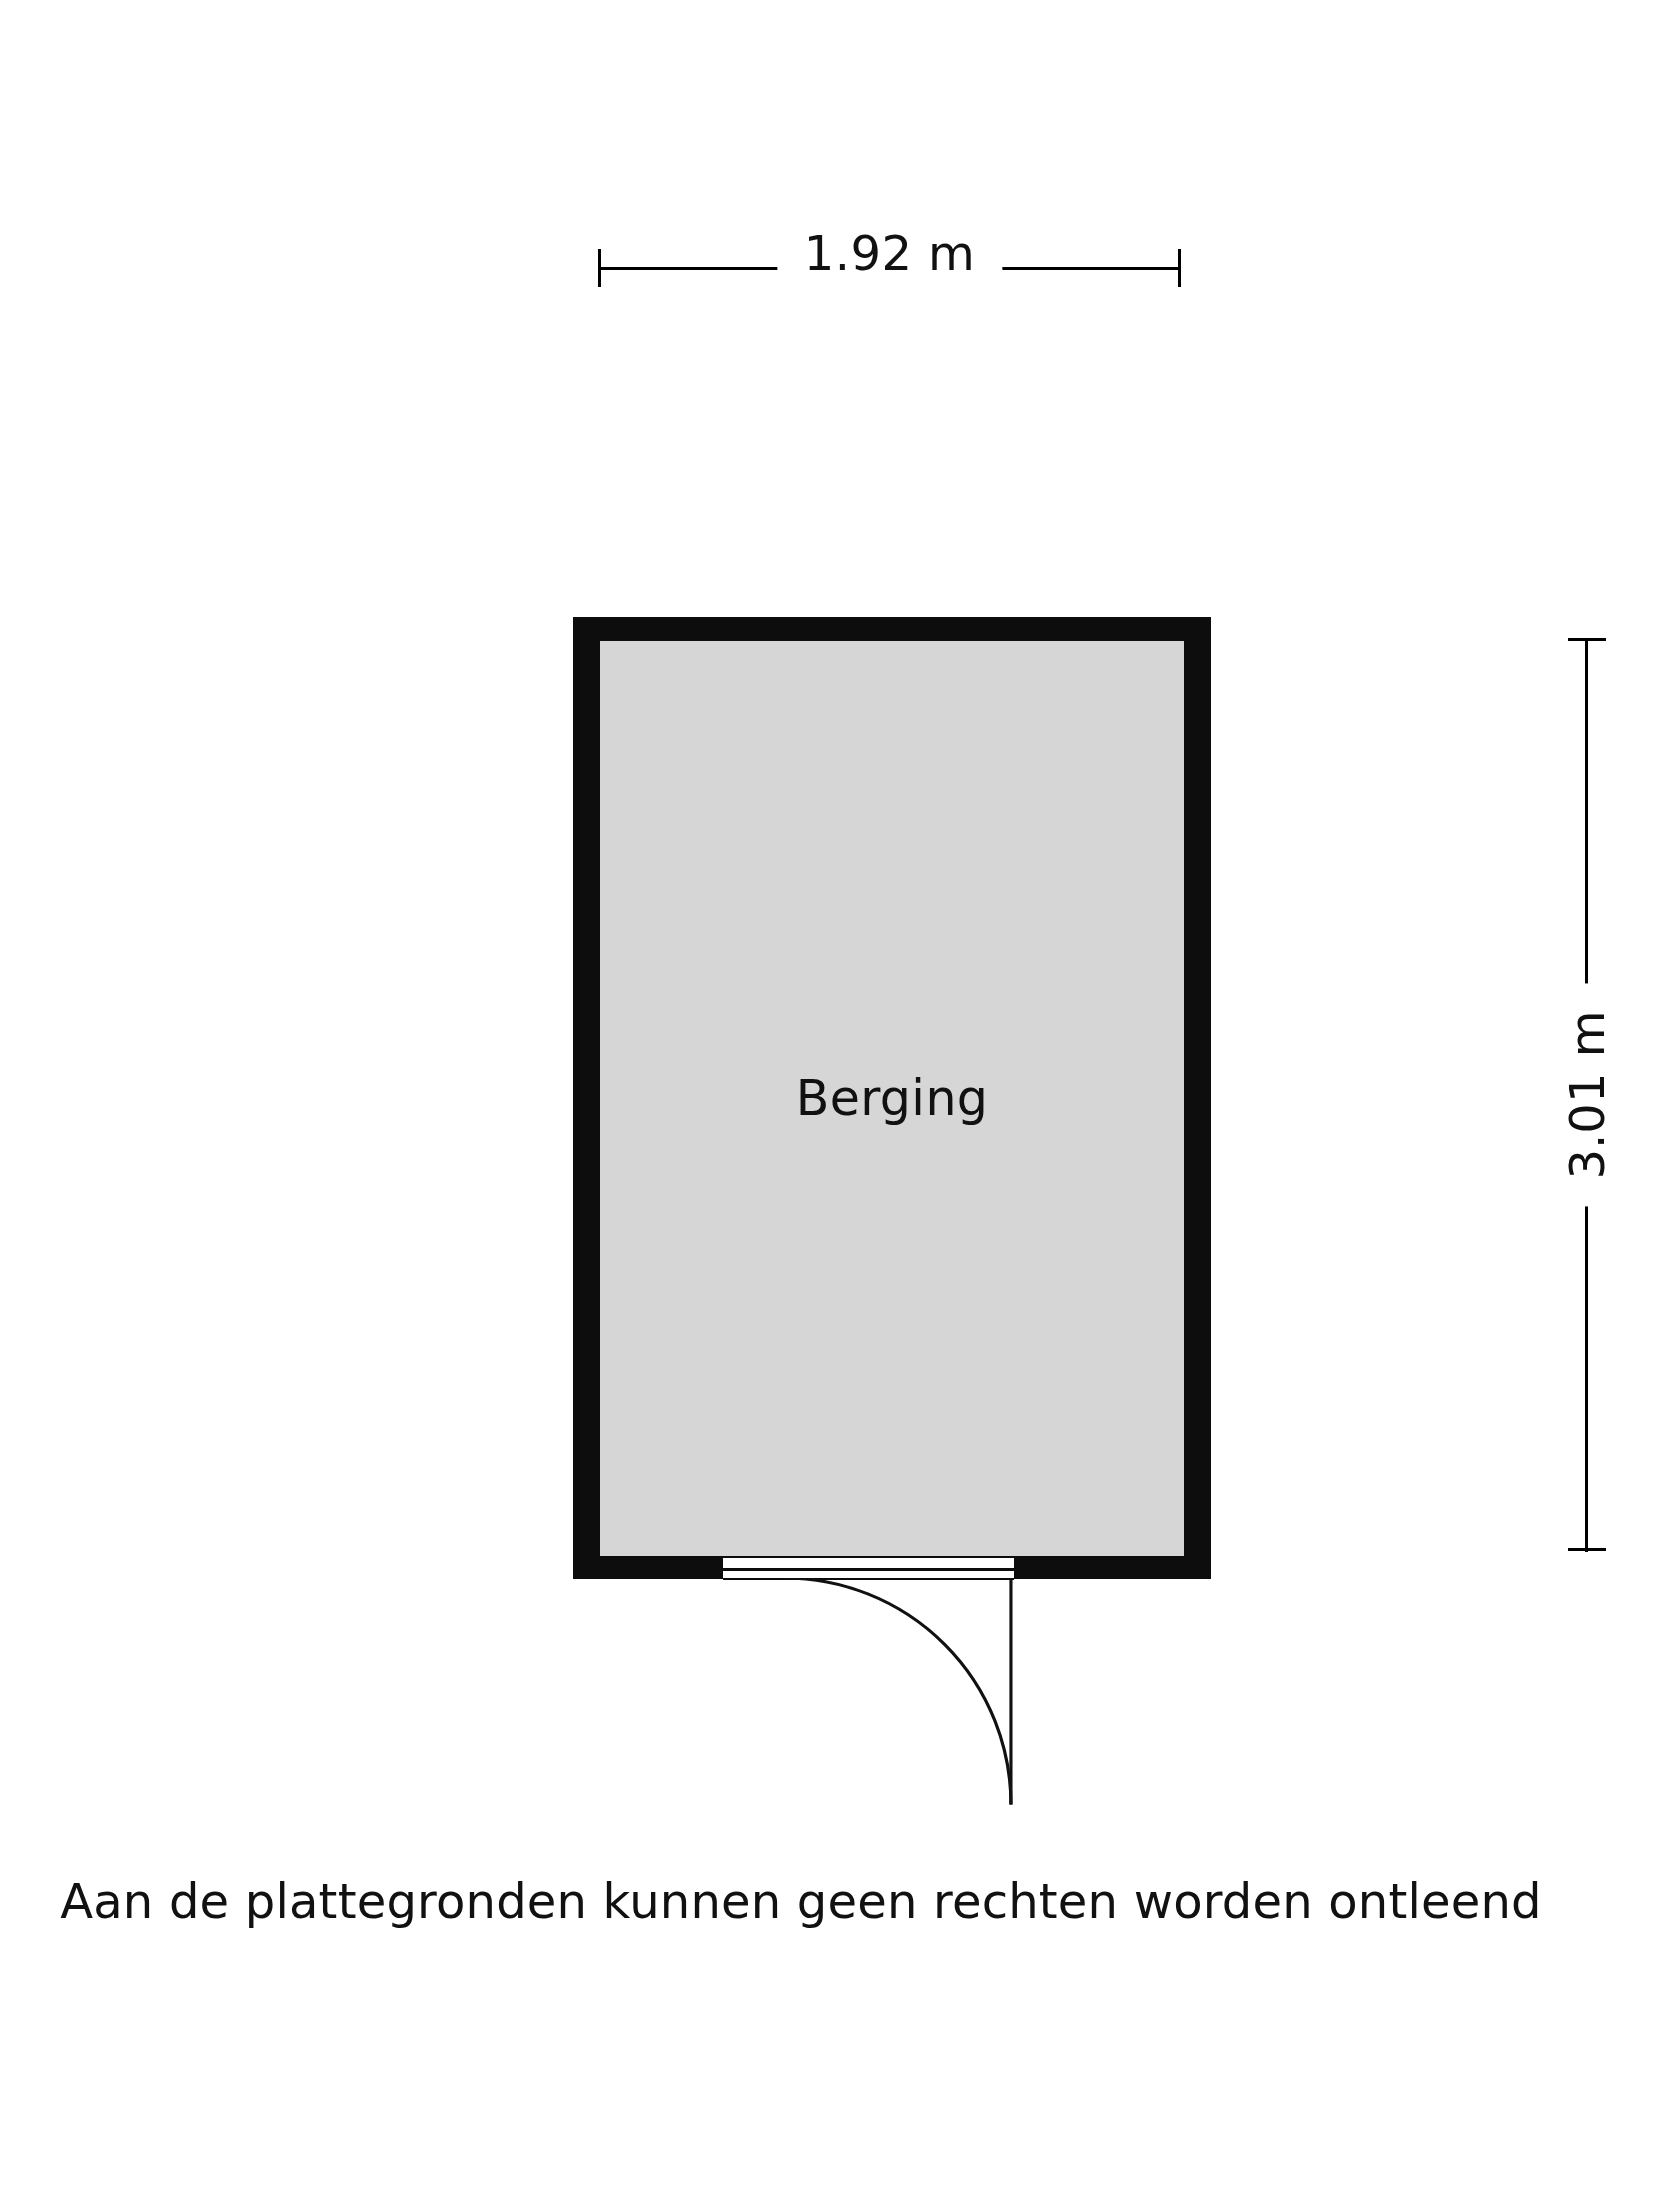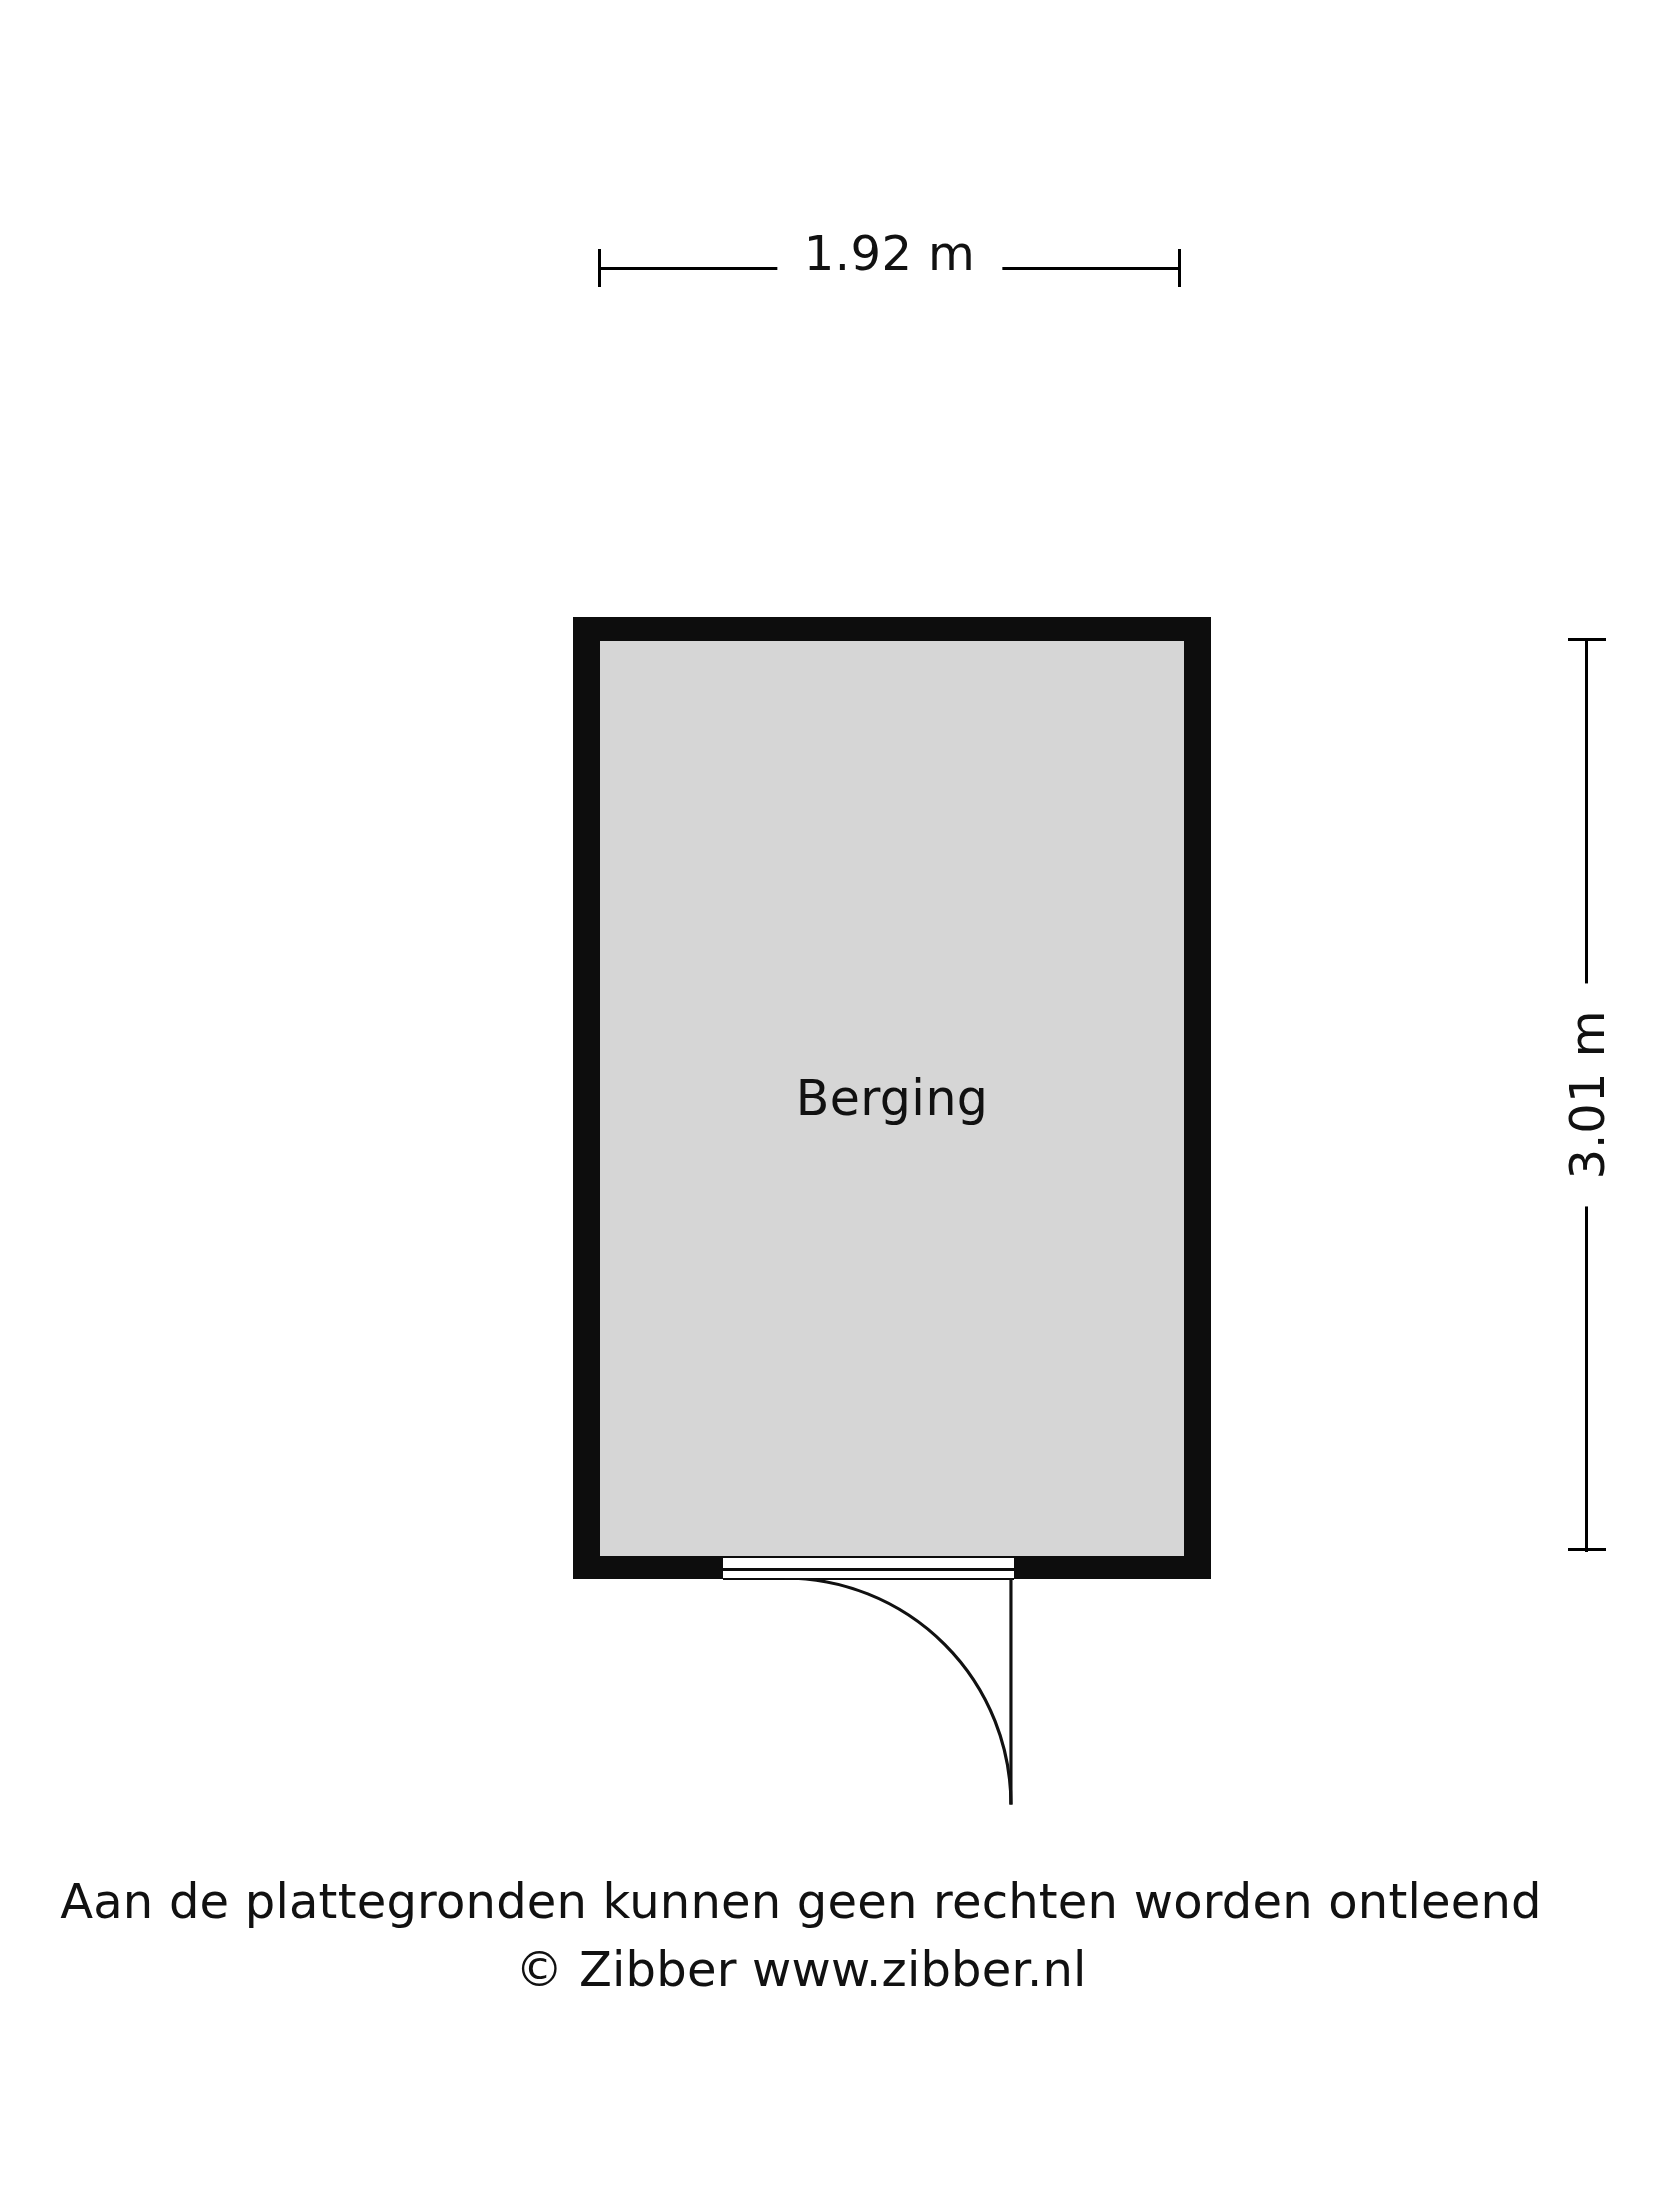--- a/index.html
+++ b/index.html
@@ -214,17 +214,16 @@
 
   <div class="door-swing">
     <svg width="299" height="236" viewBox="0 0 380 300" xmlns="http://www.w3.org/2000/svg">
       <path d="M366,0 L366,288" stroke="#111111" stroke-width="4" fill="none"></path>
       <path d="M366,288 A288,288 0 0 0 78,0" stroke="#111111" stroke-width="4" fill="none"></path>
     </svg>
   </div>
 
   <div class="footer">
     <div class="line1">Aan de plattegronden kunnen geen rechten worden ontleend</div>
-    <div class="line2">© Zibber www.zibber.nl</div>
   </div>
 
 </div>
 
 
 </body></html>

